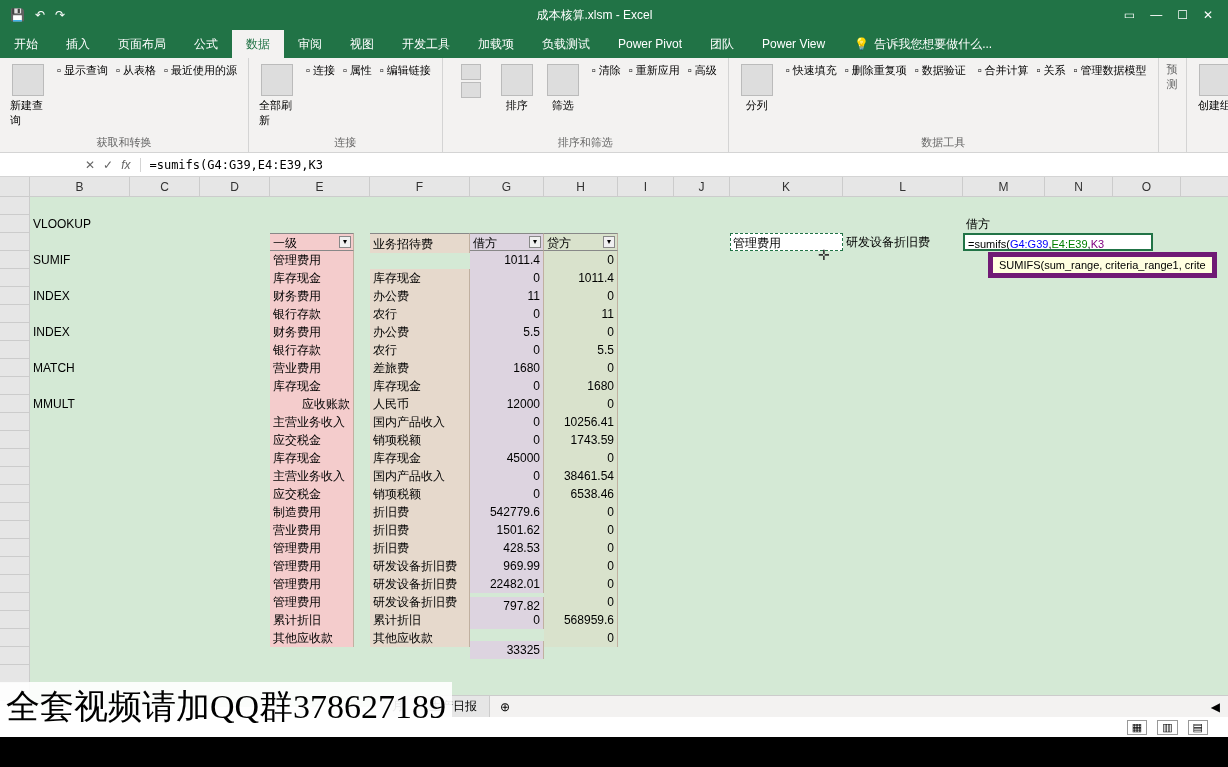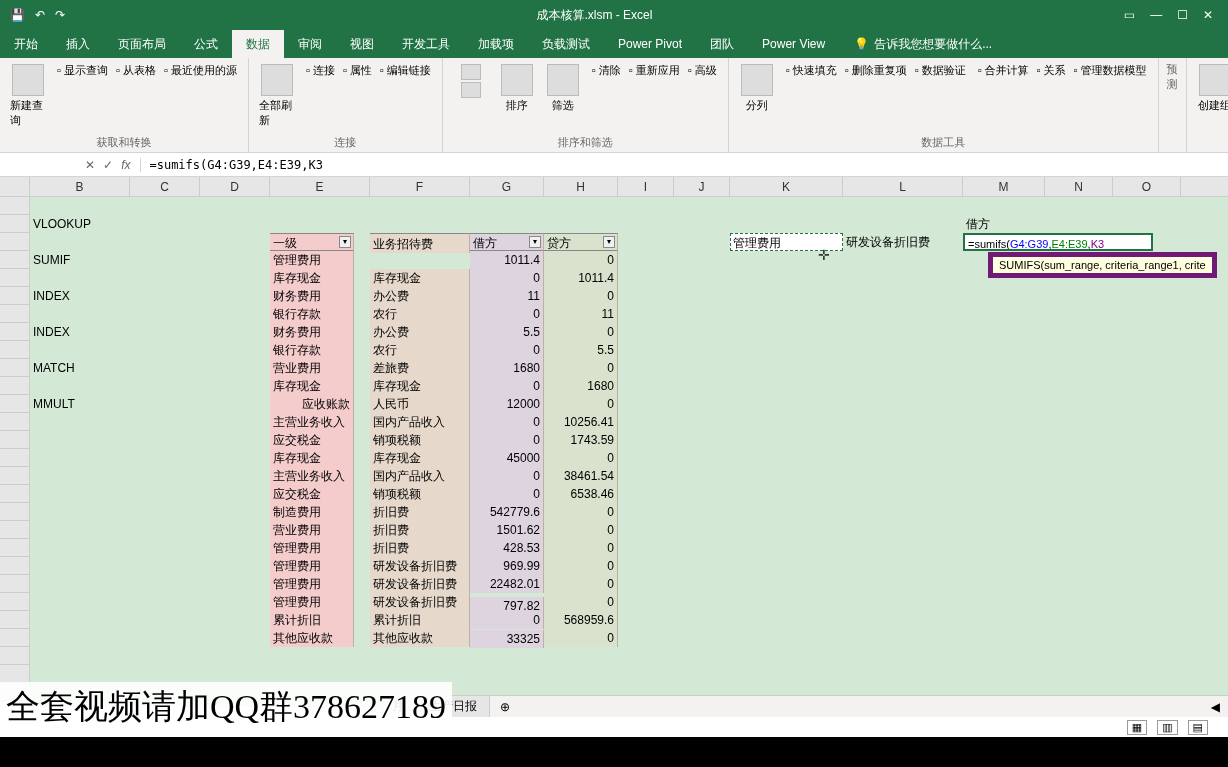--- a/index.html
+++ b/index.html
@@ -351,21 +351,21 @@
         <div class="cell col-E" style="top: 396px;">管理费用</div>
         <div class="cell col-F" style="top: 396px;">研发设备折旧费</div>
         <div class="cell col-G" style="top: 400px;">797.82</div>
         <div class="cell col-H" style="top: 396px;">0</div>
         <div class="cell col-E" style="top: 414px;">累计折旧</div>
         <div class="cell col-F" style="top: 414px;">累计折旧</div>
         <div class="cell col-G" style="top: 414px;">0</div>
         <div class="cell col-H" style="top: 414px;">568959.6</div>
         <div class="cell col-E" style="top: 432px;">其他应收款</div>
         <div class="cell col-F" style="top: 432px;">其他应收款</div>
-        <div class="cell col-G" style="top: 433px;">33325</div>
+        <div class="cell col-G" style="top: 444px;">33325</div>
         <div class="cell col-H" style="top: 432px;">0</div>
         <div class="cell col-K k-cell" style="top: 36px;">管理费用</div>
         <div class="cell col-L" style="top: 36px;">研发设备折旧费</div>
         <div class="cell col-M m-header" style="top: 18px;">借方</div>
         <div class="cell col-M active-cell" style="top: 36px; width: 190px;"><span class="f-eq">=sumifs(</span><span class="f-r1">G4:G39</span><span class="f-eq">,</span><span class="f-r2">E4:E39</span><span class="f-eq">,</span><span class="f-r3">K3</span></div>
         <div class="tooltip" style="left: 958px; top: 55px;">SUMIFS(sum_range, criteria_range1, crite</div>
         <div class="cursor-cross" style="left: 788px; top: 50px;">✛</div>
       </div>
   </div>
 </div>

